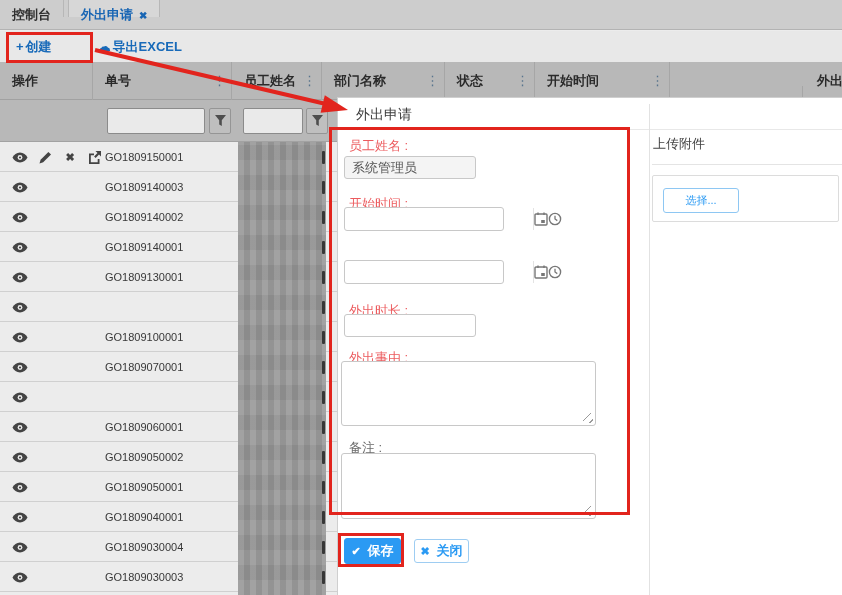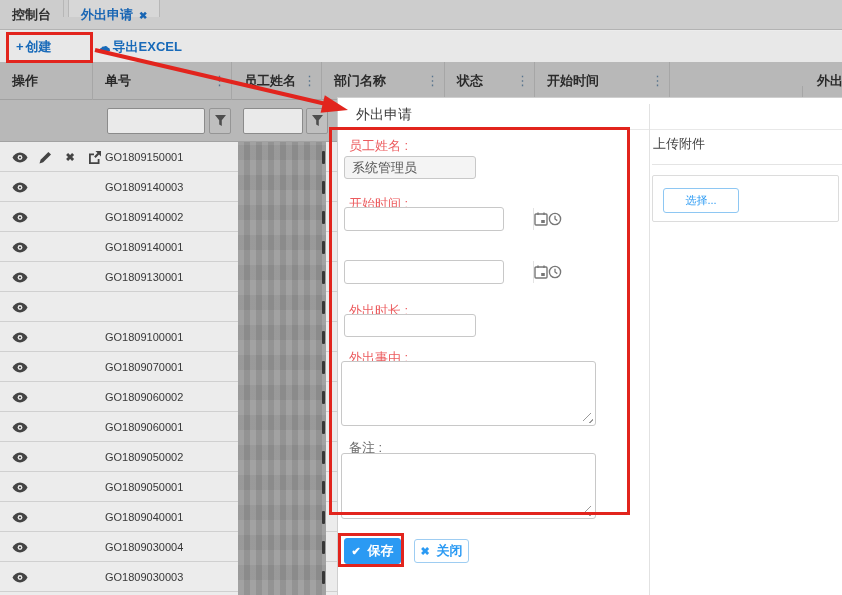--- a/index.html
+++ b/index.html
@@ -360,21 +360,20 @@
             </svg>
           </span>
           <span class="op op-extra">✖</span>
           <span class="op op-extra">
             <svg width="14" height="14" viewBox="0 0 14 14">
               <path d="M1 3.5h5v1.8H2.8v6.9h6.9V9h1.8v5H1z" fill="#4a4a4a"></path>
               <path d="M7.5 1H13v5.5l-2-2-3.4 3.4-1.5-1.5 3.4-3.4z" fill="#4a4a4a"></path>
             </svg>
           </span>
         </div>
-        <div class="cell-order">GO1809060002</div>
         <span class="frag"></span>
       </div>
 
       <div class="grid-row">
         <div class="cell-ops">
           <span class="op">
             <svg width="16" height="11" viewBox="0 0 16 11">
               <path d="M8 0.5C4.6 0.5 1.9 2.7 0.5 5.5 1.9 8.3 4.6 10.5 8 10.5s6.1-2.2 7.5-5C14.1 2.7 11.4 0.5 8 0.5z" fill="#4a4a4a"></path>
               <circle cx="8" cy="5.5" r="2.4" fill="#fff"></circle>
               <circle cx="8" cy="5.5" r="1.1" fill="#4a4a4a"></circle>

